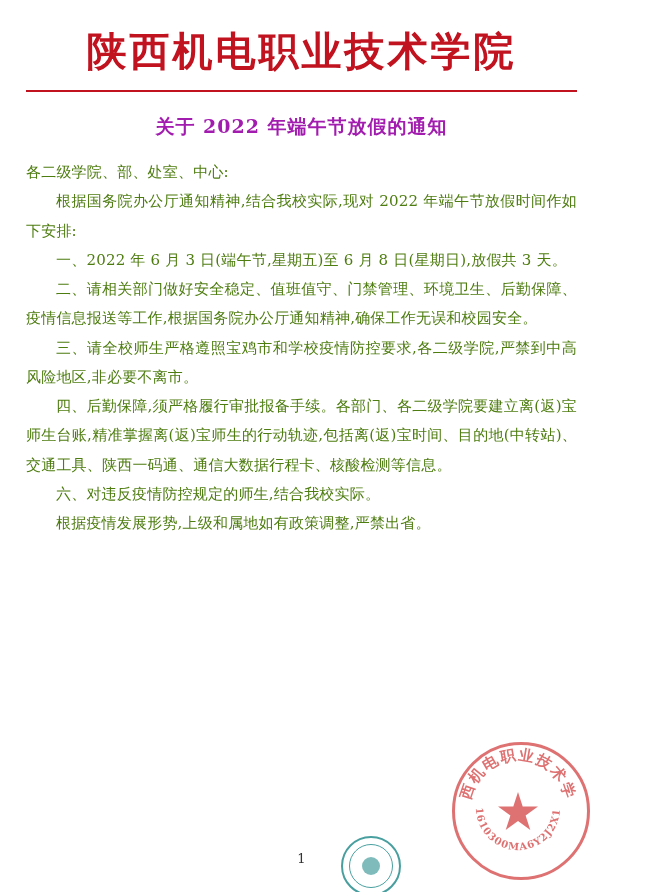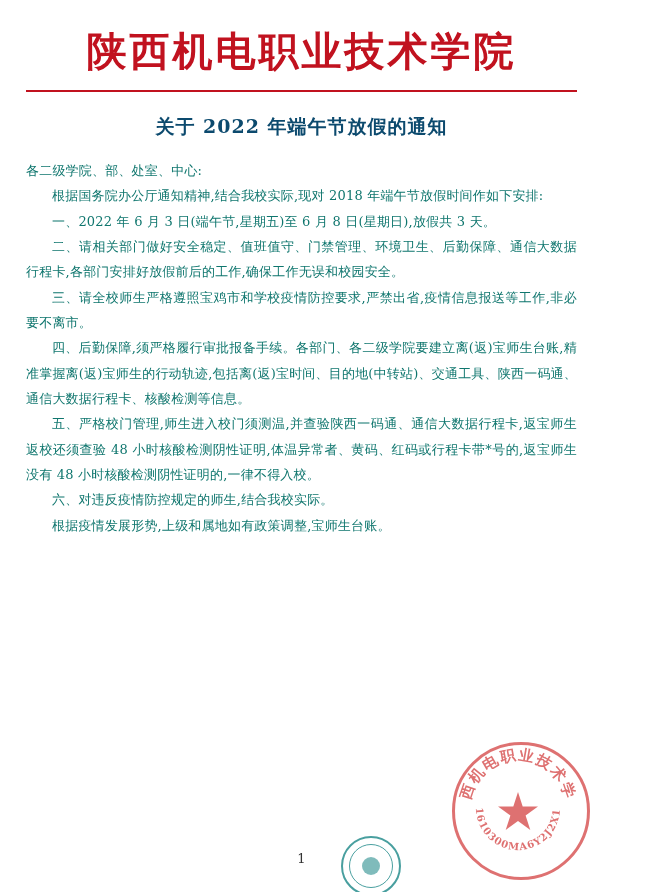--- a/index.html
+++ b/index.html
@@ -41,29 +41,29 @@
     background: #c1121f;
     width: 100%;
   }
   .doc-subject {
     text-align: center;
     font-weight: bold;
     font-size: 19px;
     letter-spacing: 1px;
     margin-top: 22px;
     margin-bottom: 18px;
-    color: #0c4a6e;
+    color: #a21caf;
   }
   .body-text {
-    font-size: 13px;
+    font-size: 15px;
     line-height: 1.95;
     text-align: justify;
     text-justify: inter-ideograph;
     letter-spacing: 0.2px;
-    color: #0f766e;
+    color: #4d7c0f;
   }
   .para {
     margin: 0;
   }
   .para.indent {
     text-indent: 2em;
   }
   .page-number {
     position: absolute;
     bottom: 26px;
@@ -141,28 +141,27 @@
 
   <div class="doc-header">
     <div class="org-title">陕西机电职业技术学院</div>
   </div>
   <div class="header-rule"></div>
 
   <div class="doc-subject">关于 2022 年端午节放假的通知</div>
 
   <div class="body-text">
     <p class="para">各二级学院、部、处室、中心:</p>
-    <p class="para indent">根据国务院办公厅通知精神,结合我校实际,现对 2018 年端午节放假时间作如下安排:</p>
+    <p class="para indent">根据国务院办公厅通知精神,结合我校实际,现对 2022 年端午节放假时间作如下安排:</p>
     <p class="para indent">一、2022 年 6 月 3 日(端午节,星期五)至 6 月 8 日(星期日),放假共 3 天。</p>
-    <p class="para indent">二、请相关部门做好安全稳定、值班值守、门禁管理、环境卫生、后勤保障、通信大数据行程卡,各部门安排好放假前后的工作,确保工作无误和校园安全。</p>
-    <p class="para indent">三、请全校师生严格遵照宝鸡市和学校疫情防控要求,严禁出省,疫情信息报送等工作,非必要不离市。</p>
+    <p class="para indent">二、请相关部门做好安全稳定、值班值守、门禁管理、环境卫生、后勤保障、疫情信息报送等工作,根据国务院办公厅通知精神,确保工作无误和校园安全。</p>
+    <p class="para indent">三、请全校师生严格遵照宝鸡市和学校疫情防控要求,各二级学院,严禁到中高风险地区,非必要不离市。</p>
     <p class="para indent">四、后勤保障,须严格履行审批报备手续。各部门、各二级学院要建立离(返)宝师生台账,精准掌握离(返)宝师生的行动轨迹,包括离(返)宝时间、目的地(中转站)、交通工具、陕西一码通、通信大数据行程卡、核酸检测等信息。</p>
-    <p class="para indent">五、严格校门管理,师生进入校门须测温,并查验陕西一码通、通信大数据行程卡,返宝师生返校还须查验 48 小时核酸检测阴性证明,体温异常者、黄码、红码或行程卡带*号的,返宝师生没有 48 小时核酸检测阴性证明的,一律不得入校。</p>
     <p class="para indent">六、对违反疫情防控规定的师生,结合我校实际。</p>
-    <p class="para indent">根据疫情发展形势,上级和属地如有政策调整,宝师生台账。</p>
+    <p class="para indent">根据疫情发展形势,上级和属地如有政策调整,严禁出省。</p>
   </div>
 
   <div class="seal">
     <svg width="132" height="132" viewBox="0 0 132 132" aria-hidden="true">
       <path id="sealTopArc" d="M 18,66 A 48,48 0 0 1 114,66" fill="none"></path>
       <path id="sealBottomArc" d="M 24,66 A 42,42 0 0 0 108,66" fill="none"></path>
       <text class="seal-text">
         <textPath href="#sealTopArc" startOffset="50%" text-anchor="middle">陕西机电职业技术学院</textPath>
       </text>
       <text class="seal-text" style="font-size:10px;letter-spacing:1px;">

